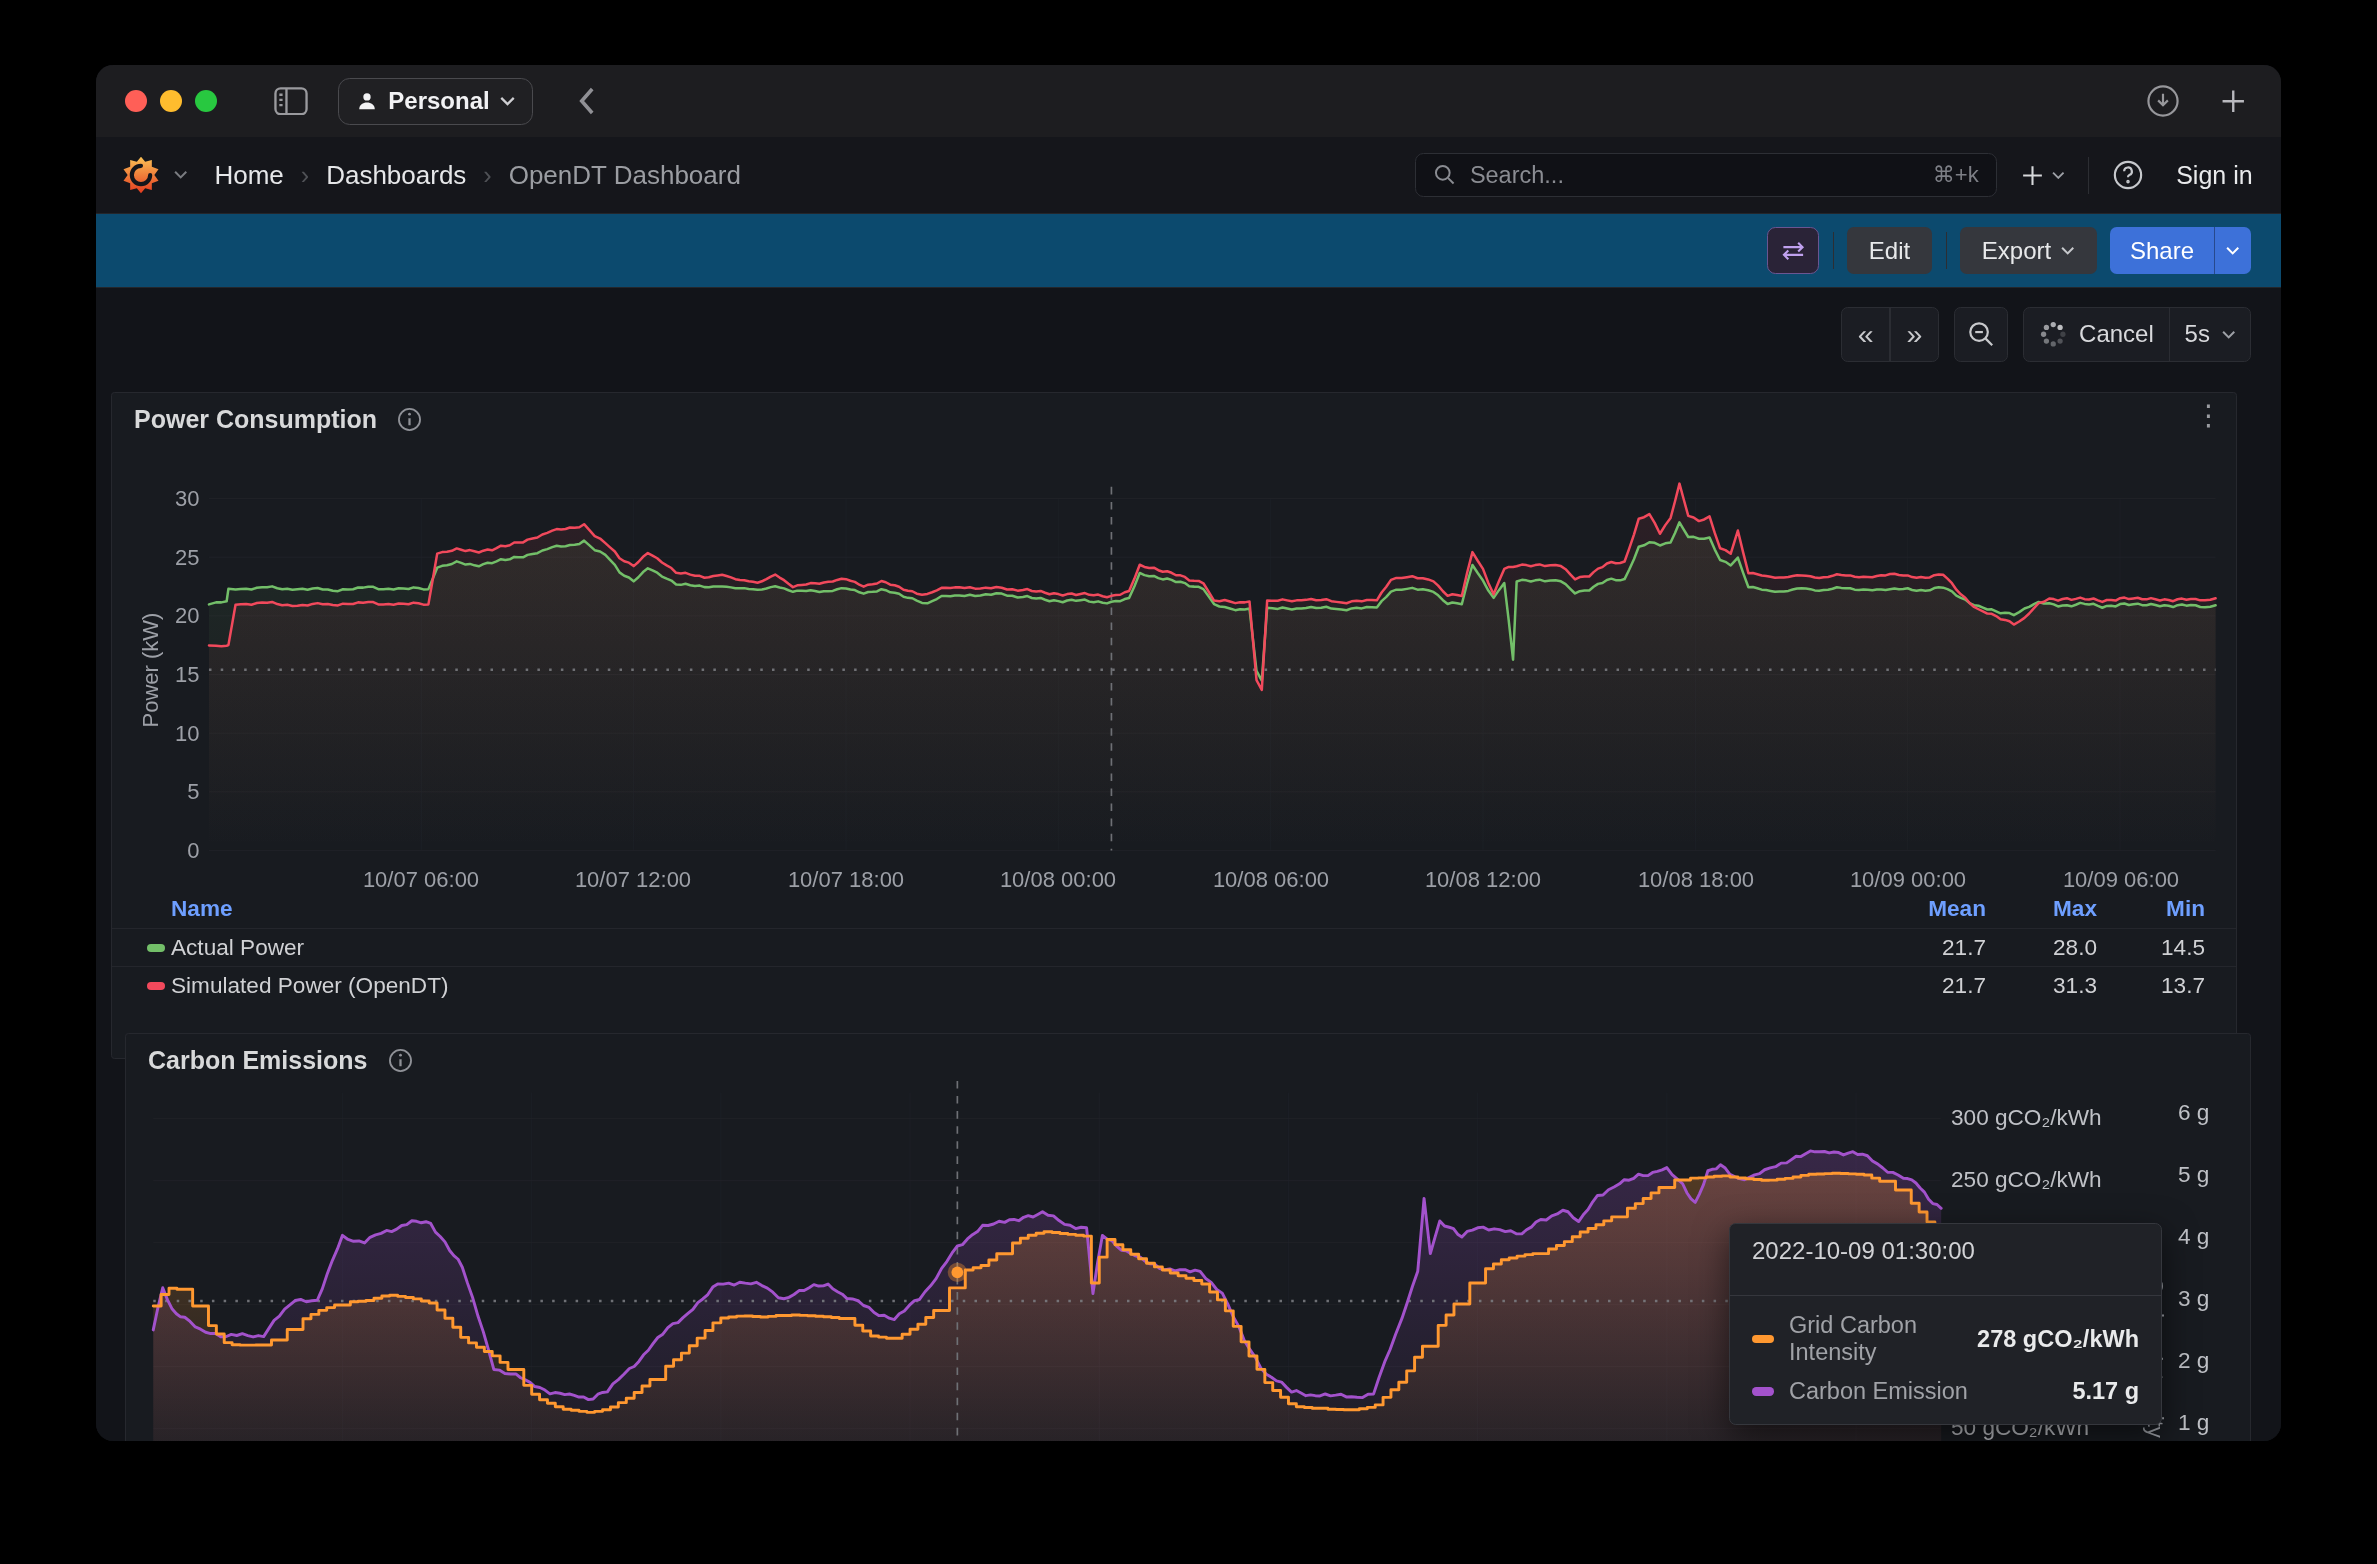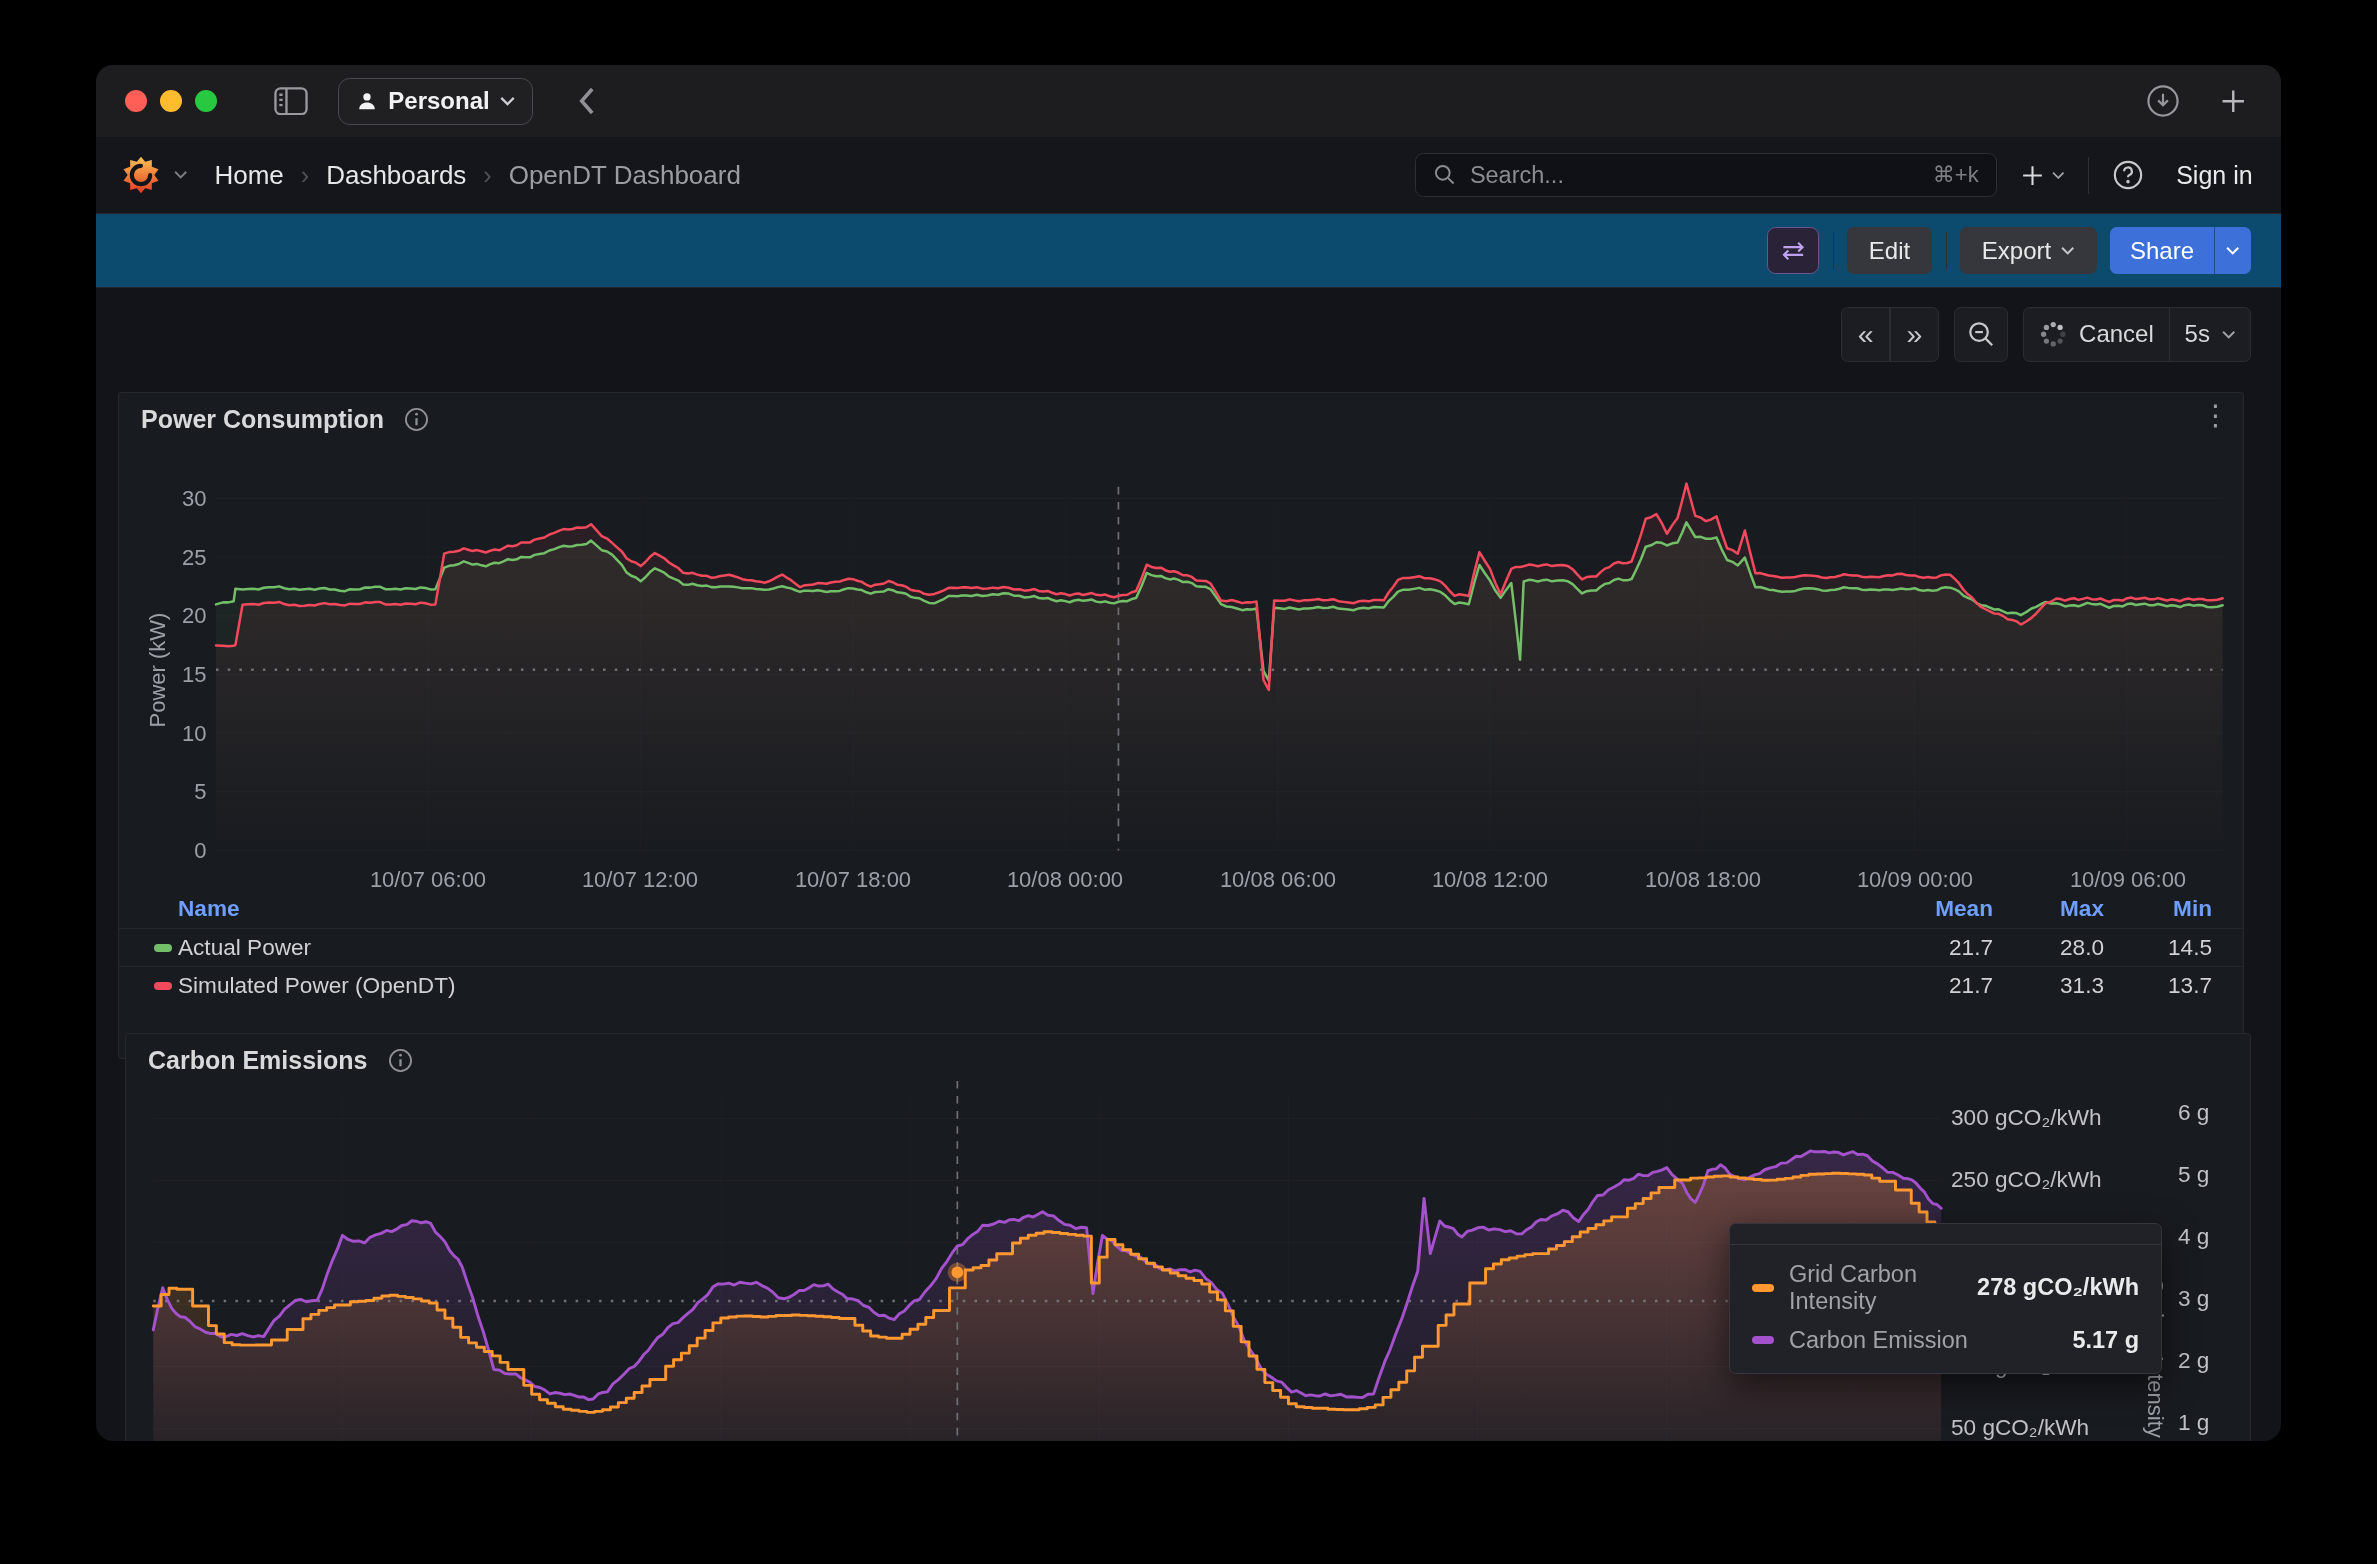--- a/index.html
+++ b/index.html
@@ -55,21 +55,21 @@
   .timerow{position:absolute;top:17.6px;right:30px;display:flex;gap:15px;align-items:center;}
   .tgroup{display:flex;align-items:stretch;height:55px;border:0.8px solid #2b2d33;border-radius:6.7px;
     background:#1b1d23;overflow:hidden;}
   .tseg{display:flex;align-items:center;padding:0 15px;gap:11.7px;color:#d8d9dc;font-size:24px;}
   .tsep{width:0.8px;background:#2b2d33;}
   .sq{width:47px;justify-content:center;}
   .zoom-btn{width:54px;height:55px;border:0.8px solid #2b2d33;border-radius:6.7px;background:#1b1d23;
     display:flex;align-items:center;justify-content:center;}
   
   .panel{position:absolute;background:#181b20;border:0.8px solid #26282e;border-radius:3.4px;overflow:hidden;}
-  #panel1{left:22px;top:103px;width:2126px;height:667px;}
+  #panel1{left:15px;top:103px;width:2126px;height:667px;}
   #panel2{left:29px;top:744px;width:2126px;height:631px;}
   .panel-header{position:absolute;top:11.7px;left:22px;display:flex;align-items:center;gap:20px;z-index:3;}
   .panel-title{font-size:25px;font-weight:600;color:#d8d9da;}
   .kebab{position:absolute;top:8.4px;right:13.4px;color:#9a9ca1;font-size:28.5px;line-height:28.5px;z-index:3;cursor:pointer;}
   .chart-svg{position:absolute;left:0;top:0;pointer-events:none;}
   .tick{position:absolute;font-size:22px;color:#9da0a7;white-space:nowrap;}
   .ytick{width:70px;text-align:right;}
   .xtick{transform:translateX(-50%);}
   .rlabel{font-size:22.6px;color:#bfc1c6;}
   .axis-title{position:absolute;font-size:22px;color:#9da0a7;white-space:nowrap;}
@@ -410,20 +410,21 @@
           <div class="tick rlabel" style="left: 2052px; top: 190px;">4 g</div>
           <div class="tick rlabel" style="left: 1825px; top: 257px;">150 gCO₂/kWh</div>
           <div class="tick rlabel" style="left: 2052px; top: 252px;">3 g</div>
           <div class="tick rlabel" style="left: 1825px; top: 319px;">100 gCO₂/kWh</div>
           <div class="tick rlabel" style="left: 2052px; top: 314px;">2 g</div>
           <div class="tick rlabel" style="left: 1825px; top: 381px;">50 gCO₂/kWh</div>
           <div class="tick rlabel" style="left: 2052px; top: 376px;">1 g</div>
           <div class="axis-title" style="left: 2029px; top: 386px; transform: translate(-50%, -50%) rotate(90deg);">Carbon Intensity (gCO₂/kWh)</div>
         </div>
       <div class="tooltip">
+        <div class="tt-title">2022-10-09 01:30:00</div>
         <div class="tt-body" id="ttbody">
             <div class="tt-row">
               <div class="tt-swatch" style="background: rgb(255, 152, 48);"></div>
               <span>Grid Carbon Intensity</span>
               <span class="tt-val">278 gCO₂/kWh</span>
             </div>
             <div class="tt-row">
               <div class="tt-swatch" style="background: rgb(163, 82, 204);"></div>
               <span>Carbon Emission</span>
               <span class="tt-val">5.17 g</span>

